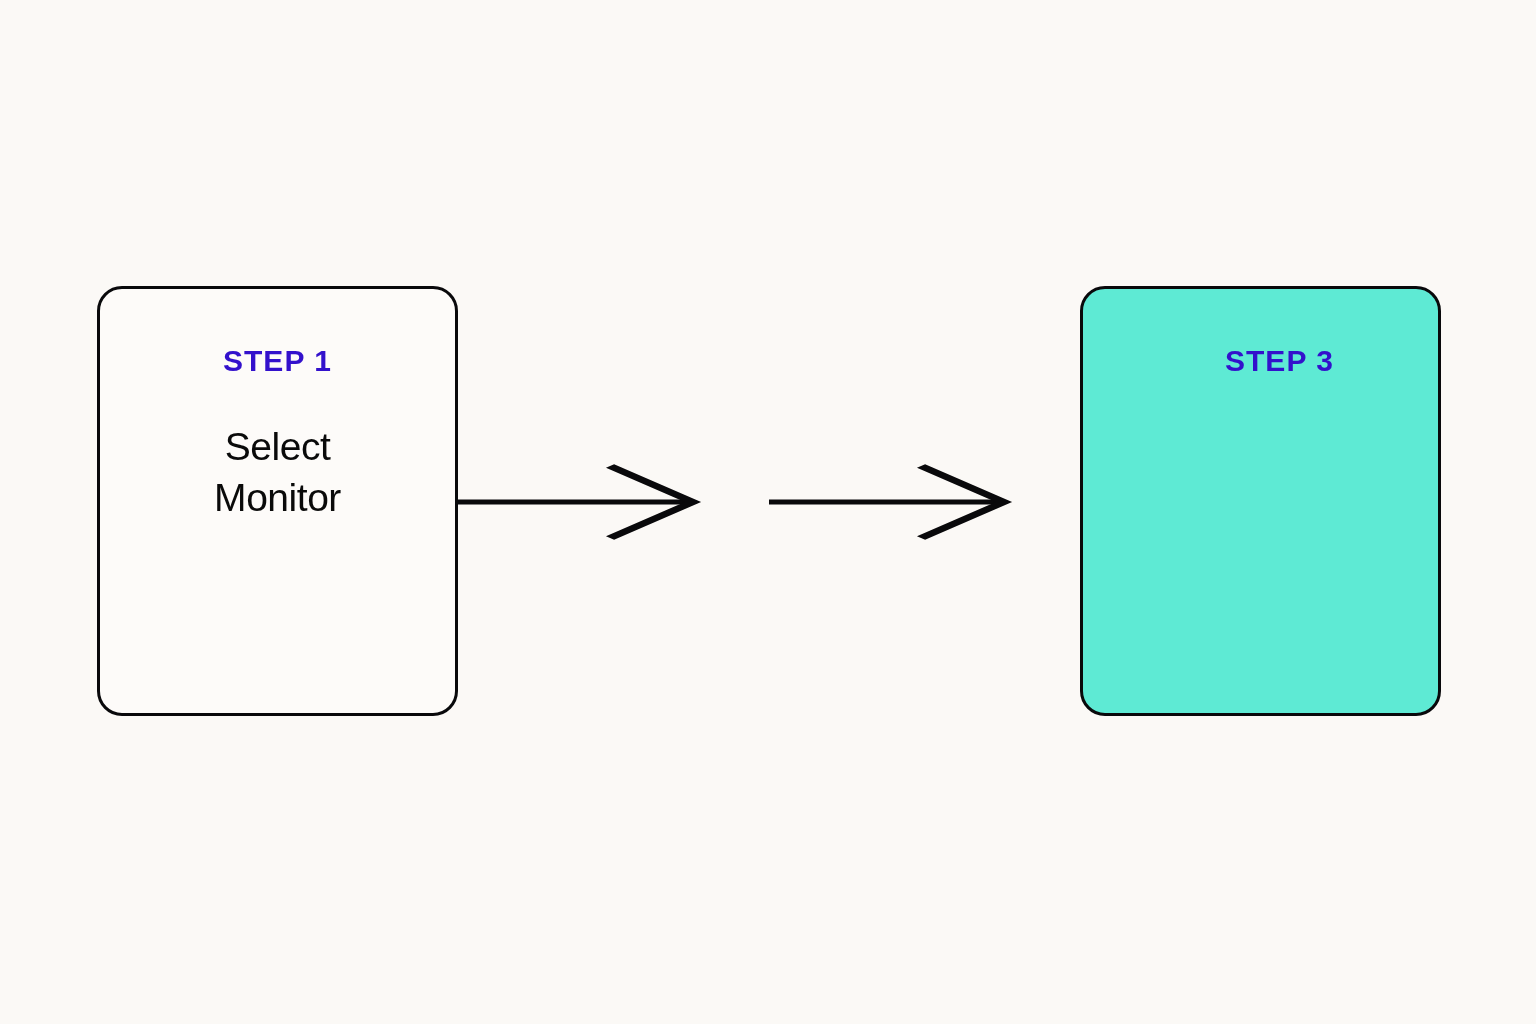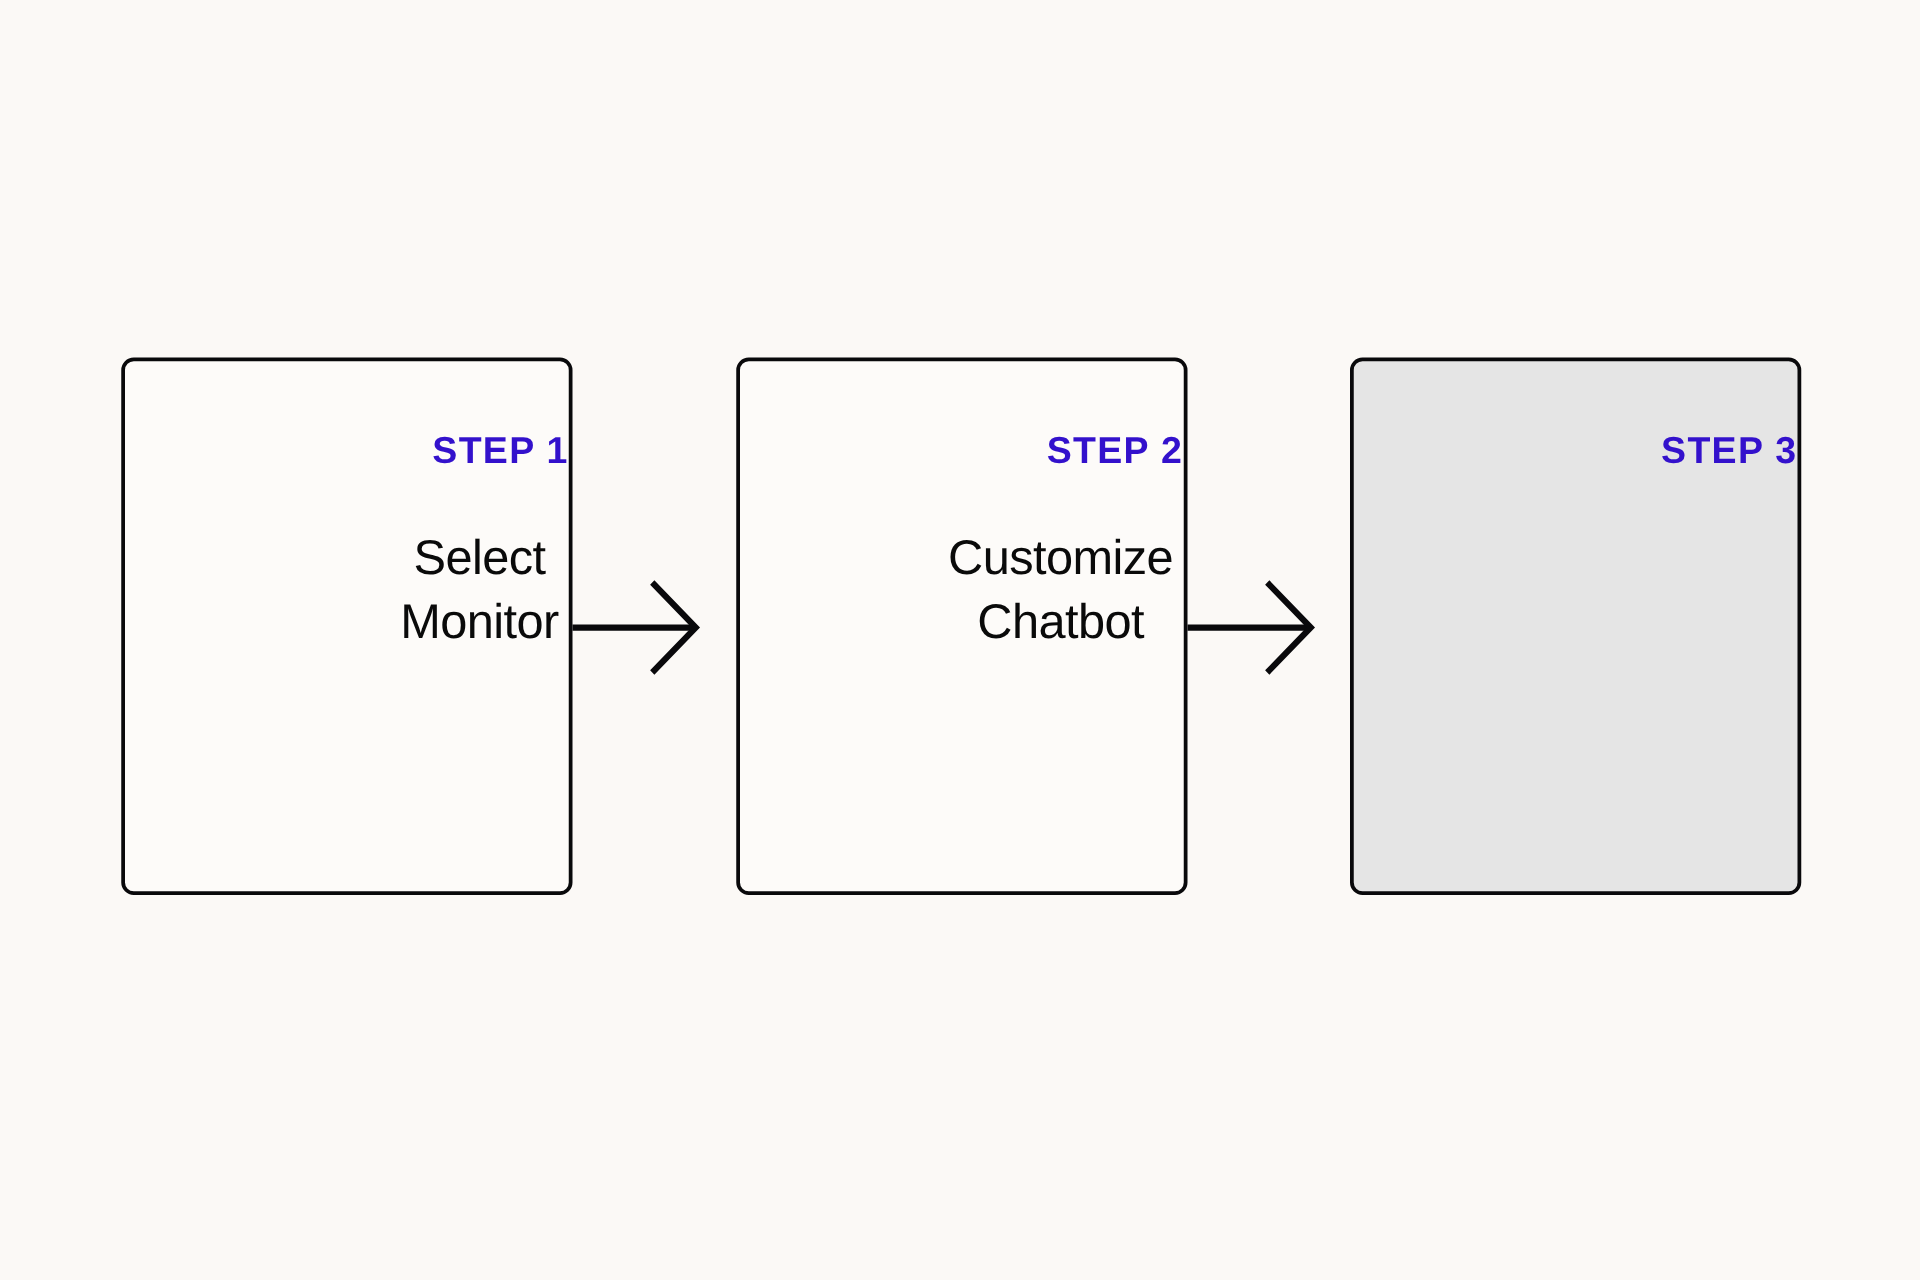--- a/index.html
+++ b/index.html
@@ -35,26 +35,26 @@
     align-items: stretch;
     justify-content: space-between;
   }
 
   .step-card {
     width: 361px;
     height: 430px;
     box-sizing: border-box;
     background: #FDFBF9;
     border: 3px solid #14532d;
-    border-radius: 10px;
+    border-radius: 25px;
     position: relative;
     flex: 0 0 auto;
     display: flex;
     flex-direction: column;
-    align-items: flex-end;
+    align-items: center;
   }
 
   .step-kicker {
     color: #3311CC;
     font-size: 30px;
     font-weight: bold;
     letter-spacing: 0.035em;
     line-height: 1;
     margin-top: 57px;
     text-align: center;
@@ -111,35 +111,28 @@
 
     <div class="connector">
       <svg viewBox="0 0 135 430" preserveAspectRatio="none">
         <g stroke="#09090B" stroke-width="5" fill="none" stroke-linecap="butt" stroke-linejoin="miter" vector-effect="non-scaling-stroke">
           <line x1="0" y1="216" x2="100" y2="216"></line>
           <polyline points="66,180 102,216 66,252"></polyline>
         </g>
       </svg>
     </div>
 
-    <div class="step-card" style="background: rgb(253, 251, 249); border-color: rgb(9, 9, 11);">
-      <div class="step-kicker" style="color: rgb(51, 17, 204);">STEP 2</div>
-      <div class="step-title" style="color: rgb(10, 10, 10);">
-        <span class="line">Customize</span>
-        <span class="line">Chatbot</span>
-      </div>
-    </div>
 
     <div class="connector">
       <svg viewBox="0 0 135 430" preserveAspectRatio="none">
         <g stroke="#09090B" stroke-width="5" fill="none" stroke-linecap="butt" stroke-linejoin="miter" vector-effect="non-scaling-stroke">
           <line x1="0" y1="216" x2="100" y2="216"></line>
           <polyline points="66,180 102,216 66,252"></polyline>
         </g>
       </svg>
     </div>
 
-    <div class="step-card" style="background: #e5e5e5; border-color: rgb(9, 9, 11); padding-left: 38px;">
+    <div class="step-card" style="background: #5eead4; border-color: rgb(9, 9, 11); padding-left: 38px;">
       <div class="step-kicker" style="color: rgb(51, 17, 204);">STEP 3</div>
     </div>
 
   </div>
 </div>
 
 </body></html>

